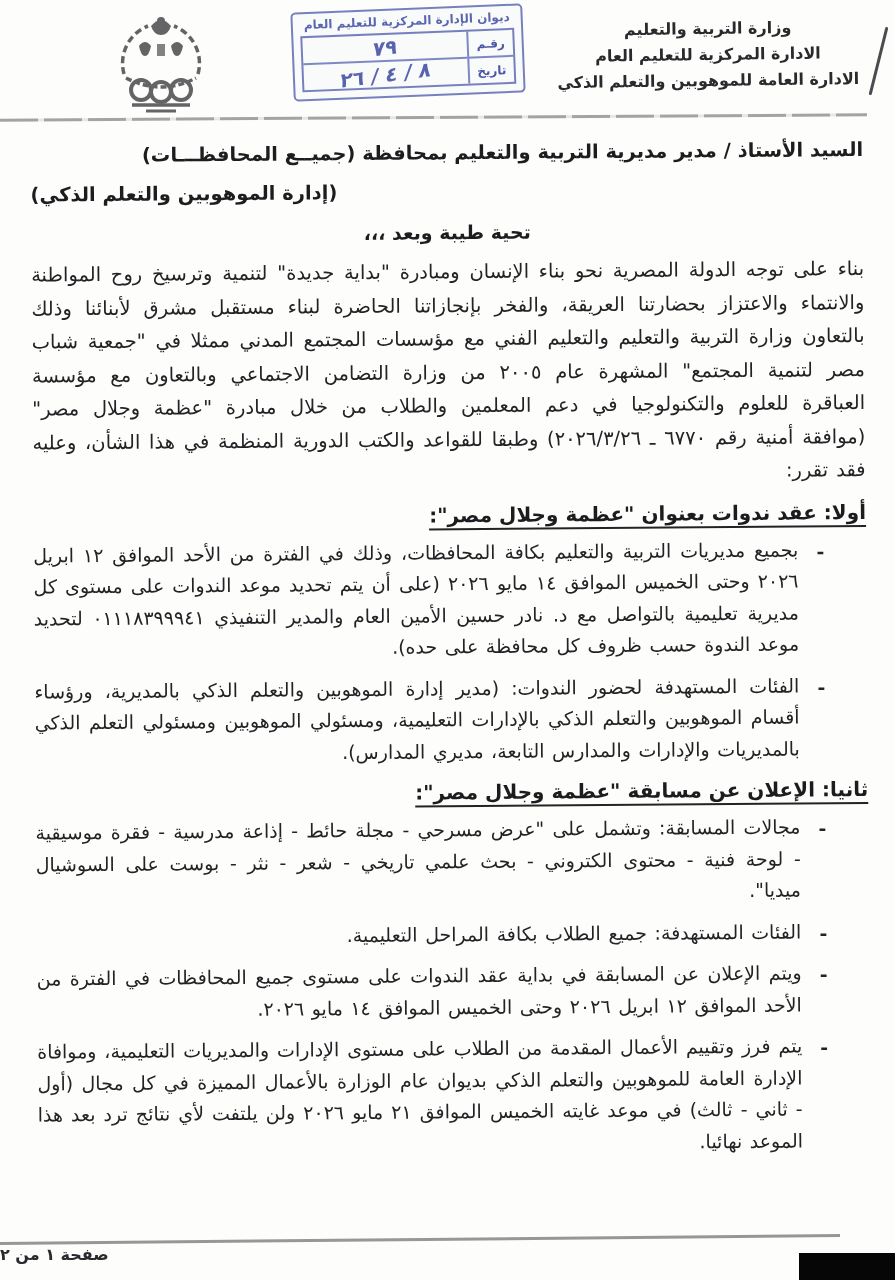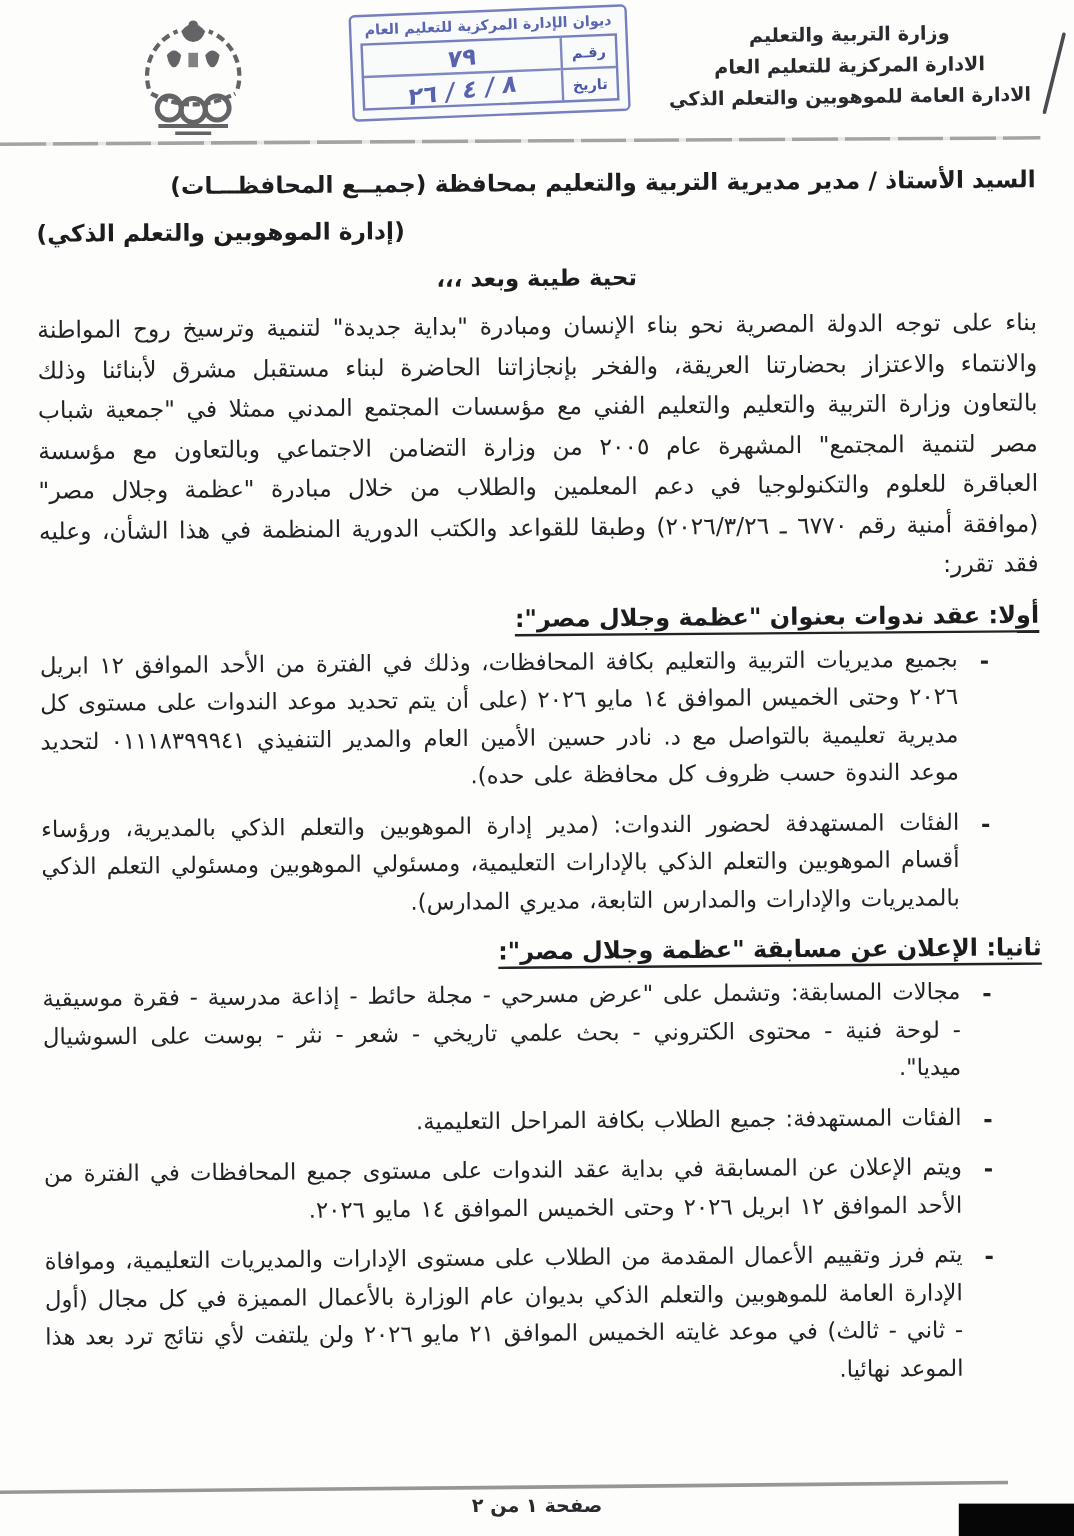--- a/index.html
+++ b/index.html
@@ -182,21 +182,21 @@
     height: 2.5px;
     background: #7d7d7d;
     transform: rotate(-0.55deg);
     opacity: 0.8;
   }
   .page-label {
     position: absolute;
     top: 1245px;
     left: 0;
     right: 0;
-    text-align: center;
+    text-align: left;
     font-size: 16px;
     font-weight: bold;
     color: #2a2a2e;
   }
   .corner-black {
     position: absolute;
     right: 0;
     bottom: 0;
     width: 96px;
     height: 27px;

